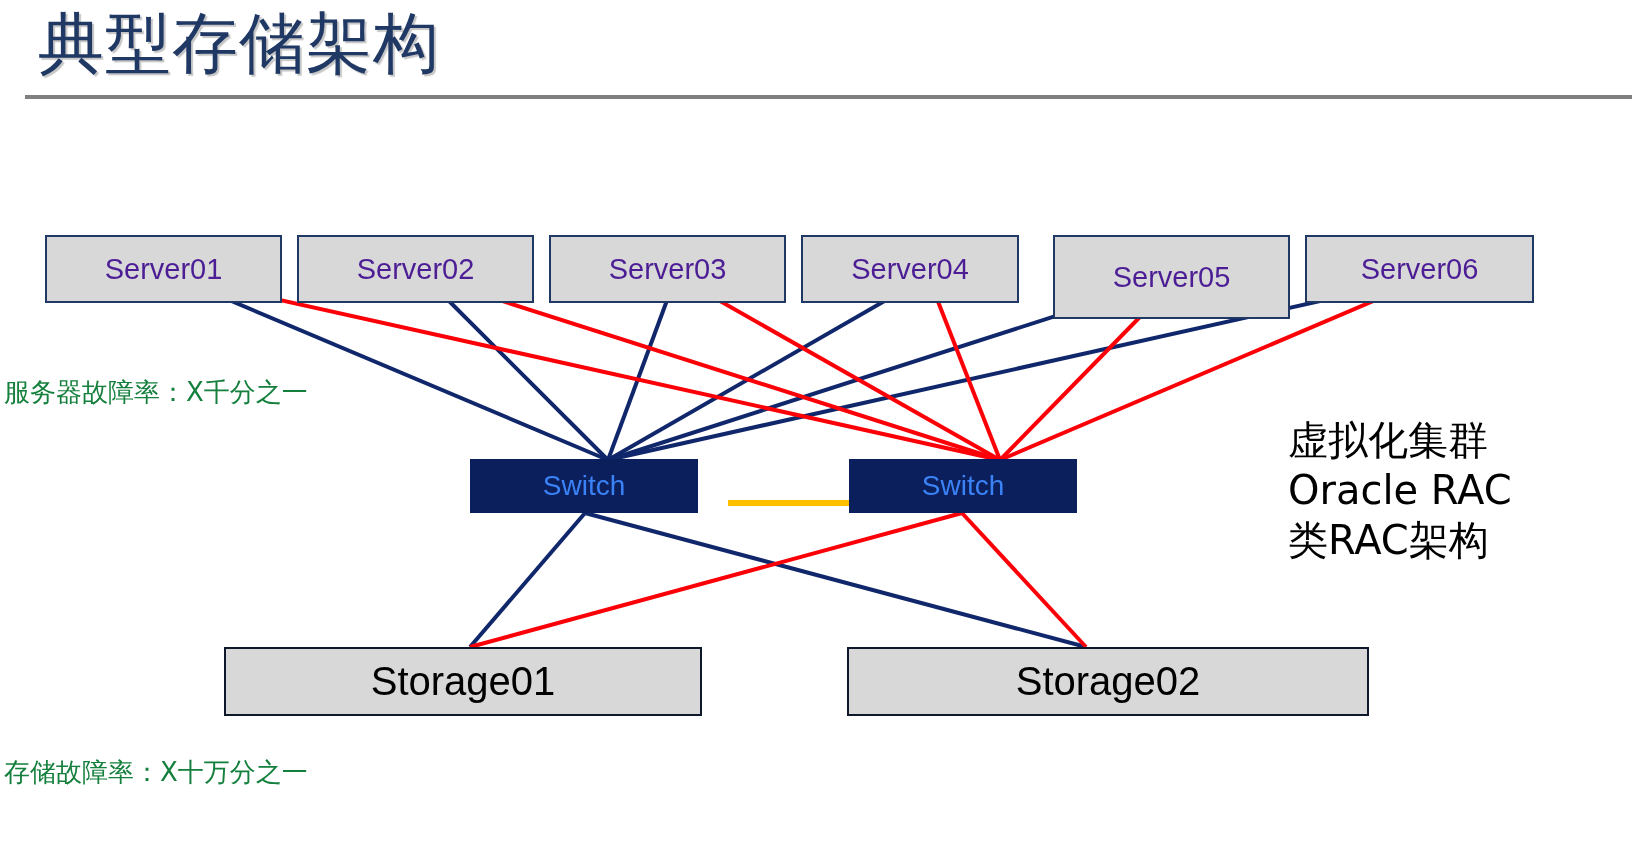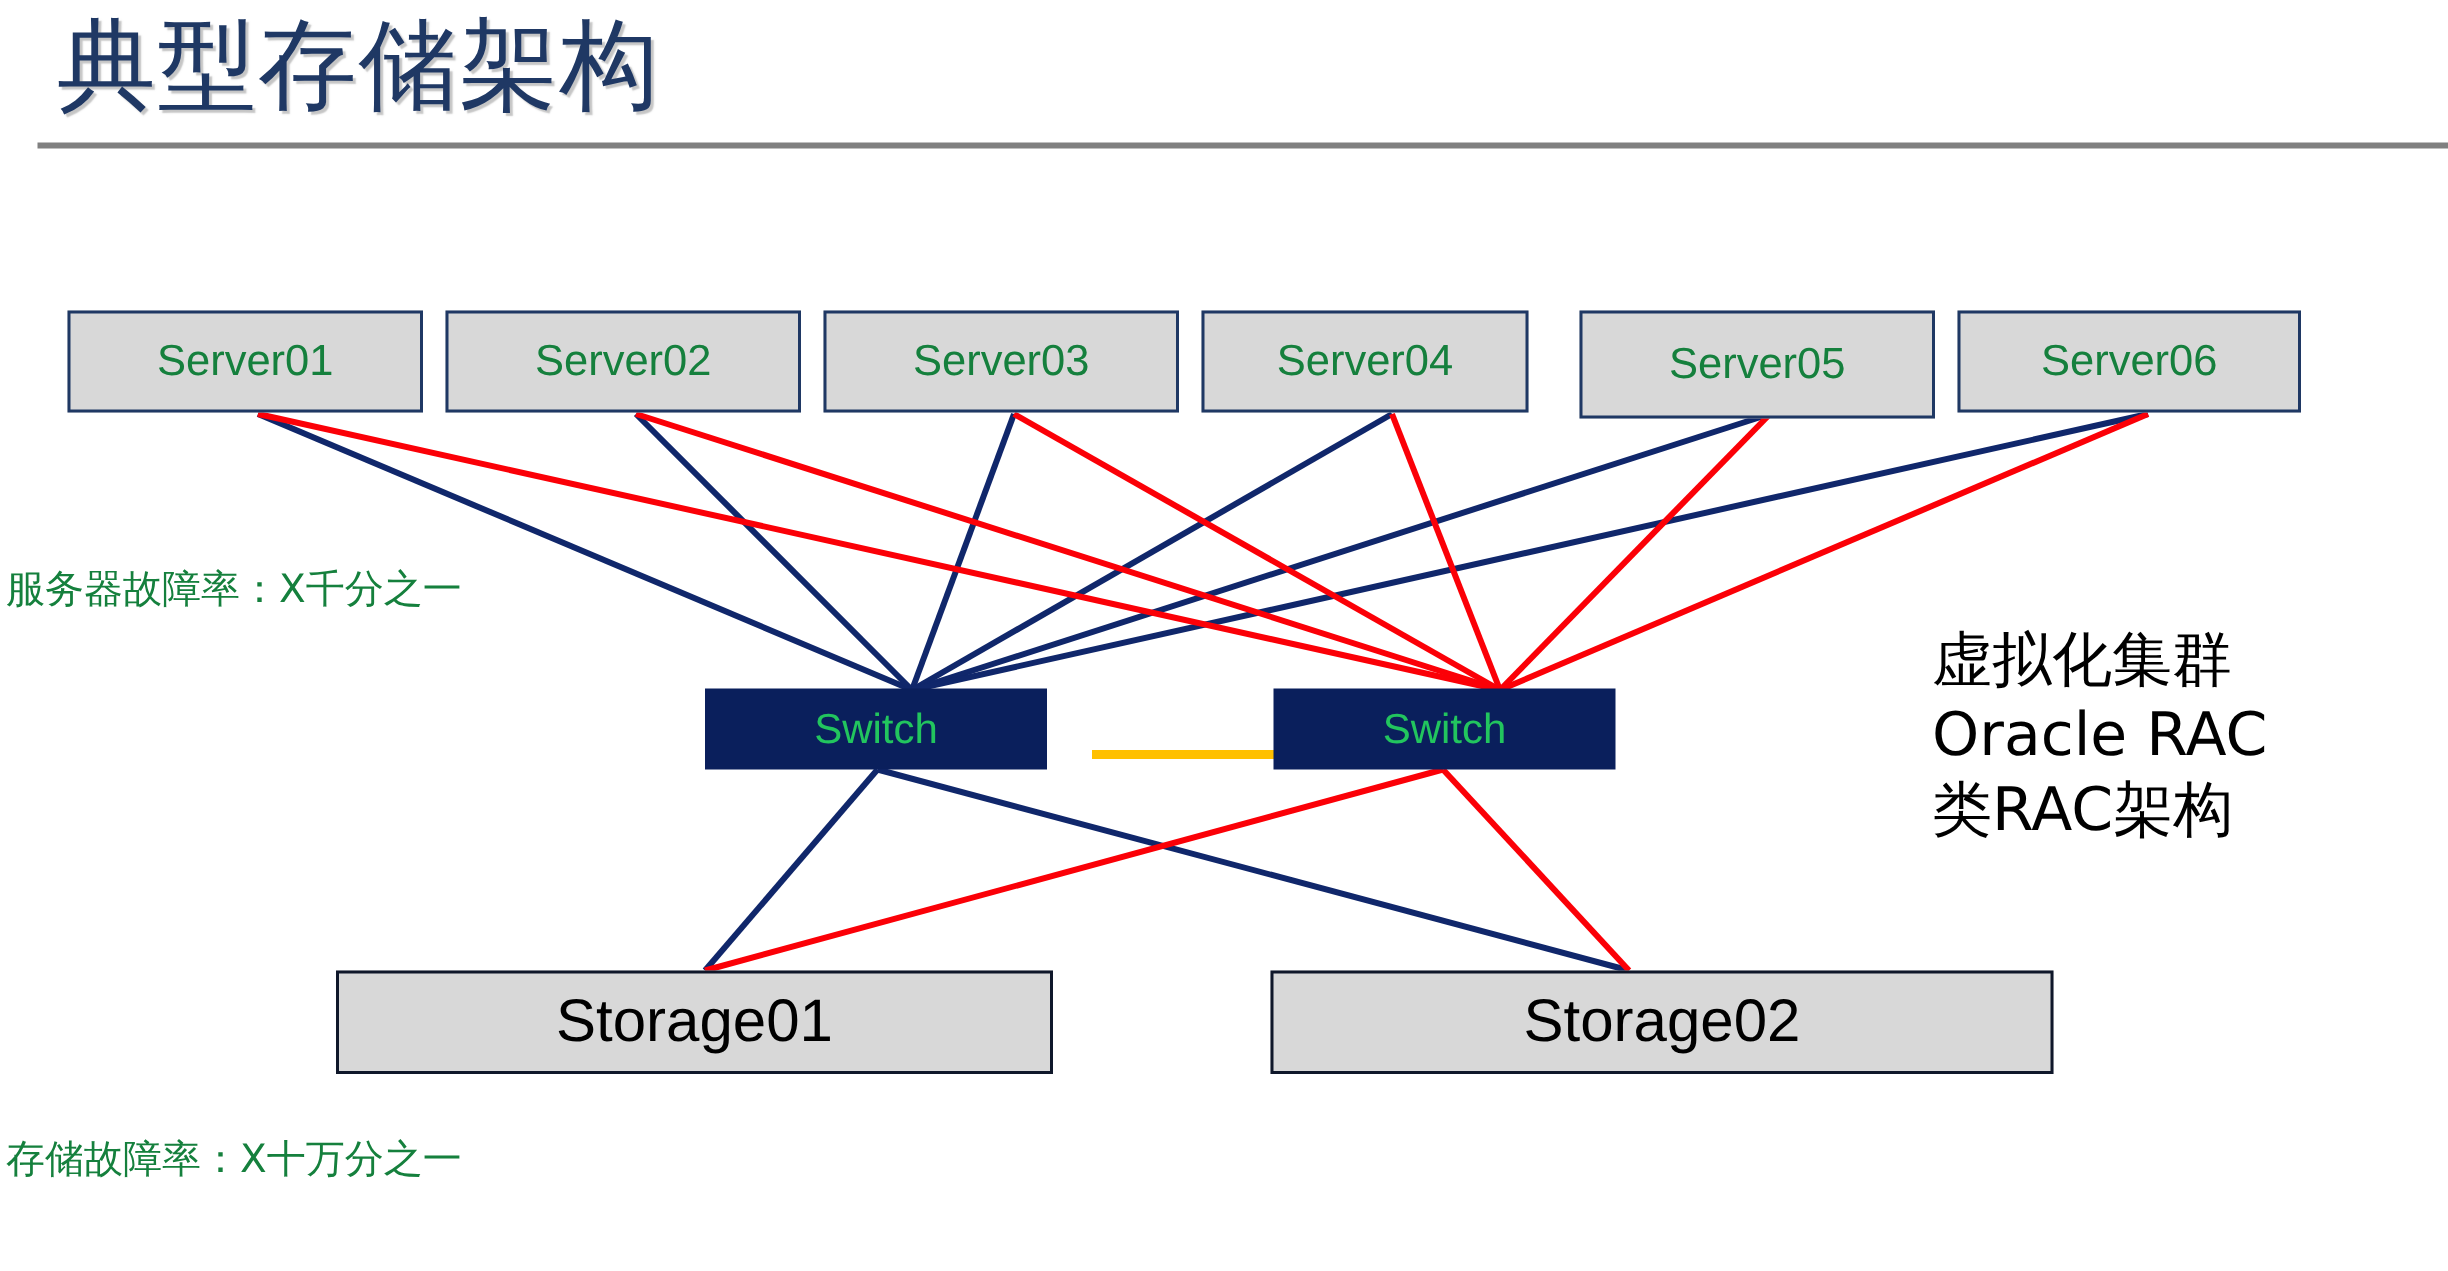--- a/index.html
+++ b/index.html
@@ -54,33 +54,34 @@
     position: absolute;
     box-sizing: border-box;
     display: flex;
     align-items: center;
     justify-content: center;
     white-space: nowrap;
   }
   .node-server {
     background: #d8d8d8;
     border: 2px solid #1f3864;
-    color: #15803d;
+    color: #4c1d95;
     font-size: 29px;
+    margin-top: 28px;
   }
   .node-storage {
     background: #d8d8d8;
     border: 2px solid #0f172a;
     color: #000000;
     font-size: 40px;
   }
   .node-switch {
     background: #0a1f5c;
     border: none;
-    color: #22c55e;
+    color: #3b82f6;
     font-size: 28px;
   }
 
   
   .note {
     position: absolute;
     font-family: "DejaVu Sans", "Liberation Sans", sans-serif;
     font-size: 26px;
     color: #15803d;
     white-space: nowrap;
@@ -129,21 +130,21 @@
       </div>
       <div class="node node-server" style="left: 297px; top: 207px; width: 237px; height: 68px;">
         <span>Server02</span>
       </div>
       <div class="node node-server" style="left: 549px; top: 207px; width: 237px; height: 68px;">
         <span>Server03</span>
       </div>
       <div class="node node-server" style="left: 801px; top: 207px; width: 218px; height: 68px; text-align: center;">
         <span>Server04</span>
       </div>
-      <div class="node node-server" style="left: 1053px; top: 207px; width: 237px; height: 72px;">
+      <div class="node node-server" style="left: 1053px; top: 207px; width: 237px; height: 84px;">
         <span>Server05</span>
       </div>
       <div class="node node-server" style="left: 1305px; top: 207px; width: 229px; height: 68px;">
         <span>Server06</span>
       </div>
       <div class="node node-switch" style="left: 470px; top: 459px; width: 228px; height: 54px;">
         <span>Switch</span>
       </div>
       <div class="node node-switch" style="left: 849px; top: 459px; width: 228px; height: 54px;">
         <span>Switch</span>

